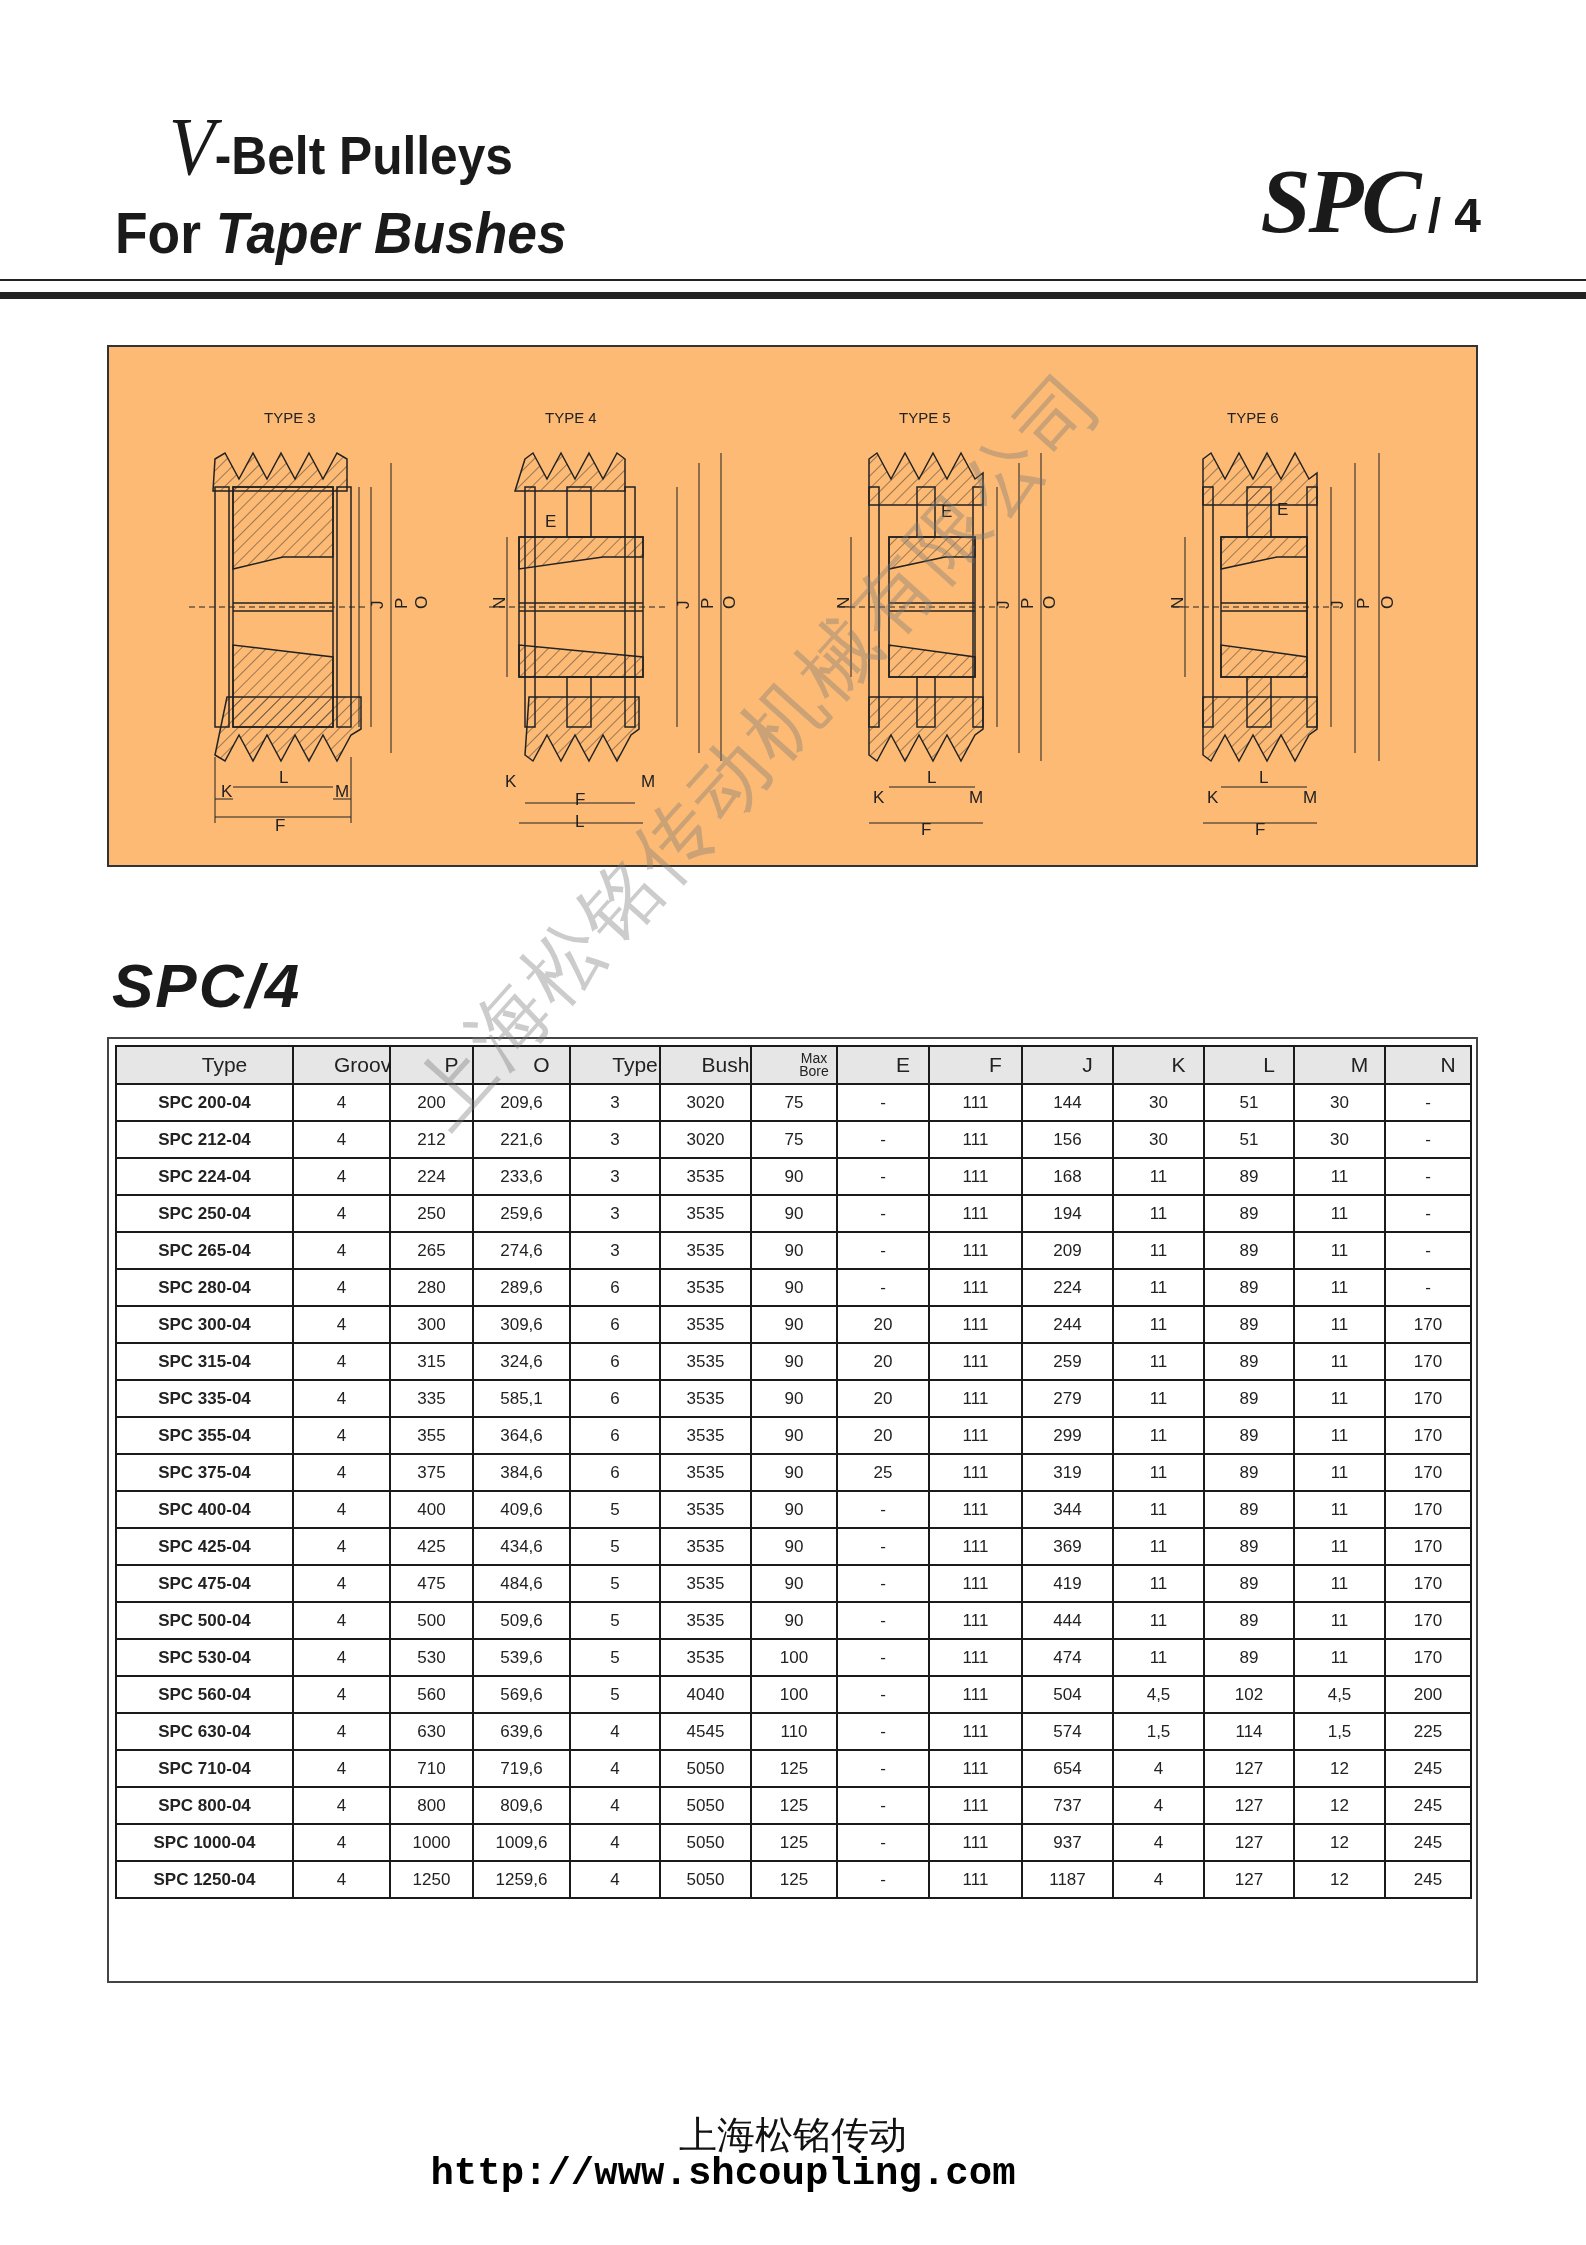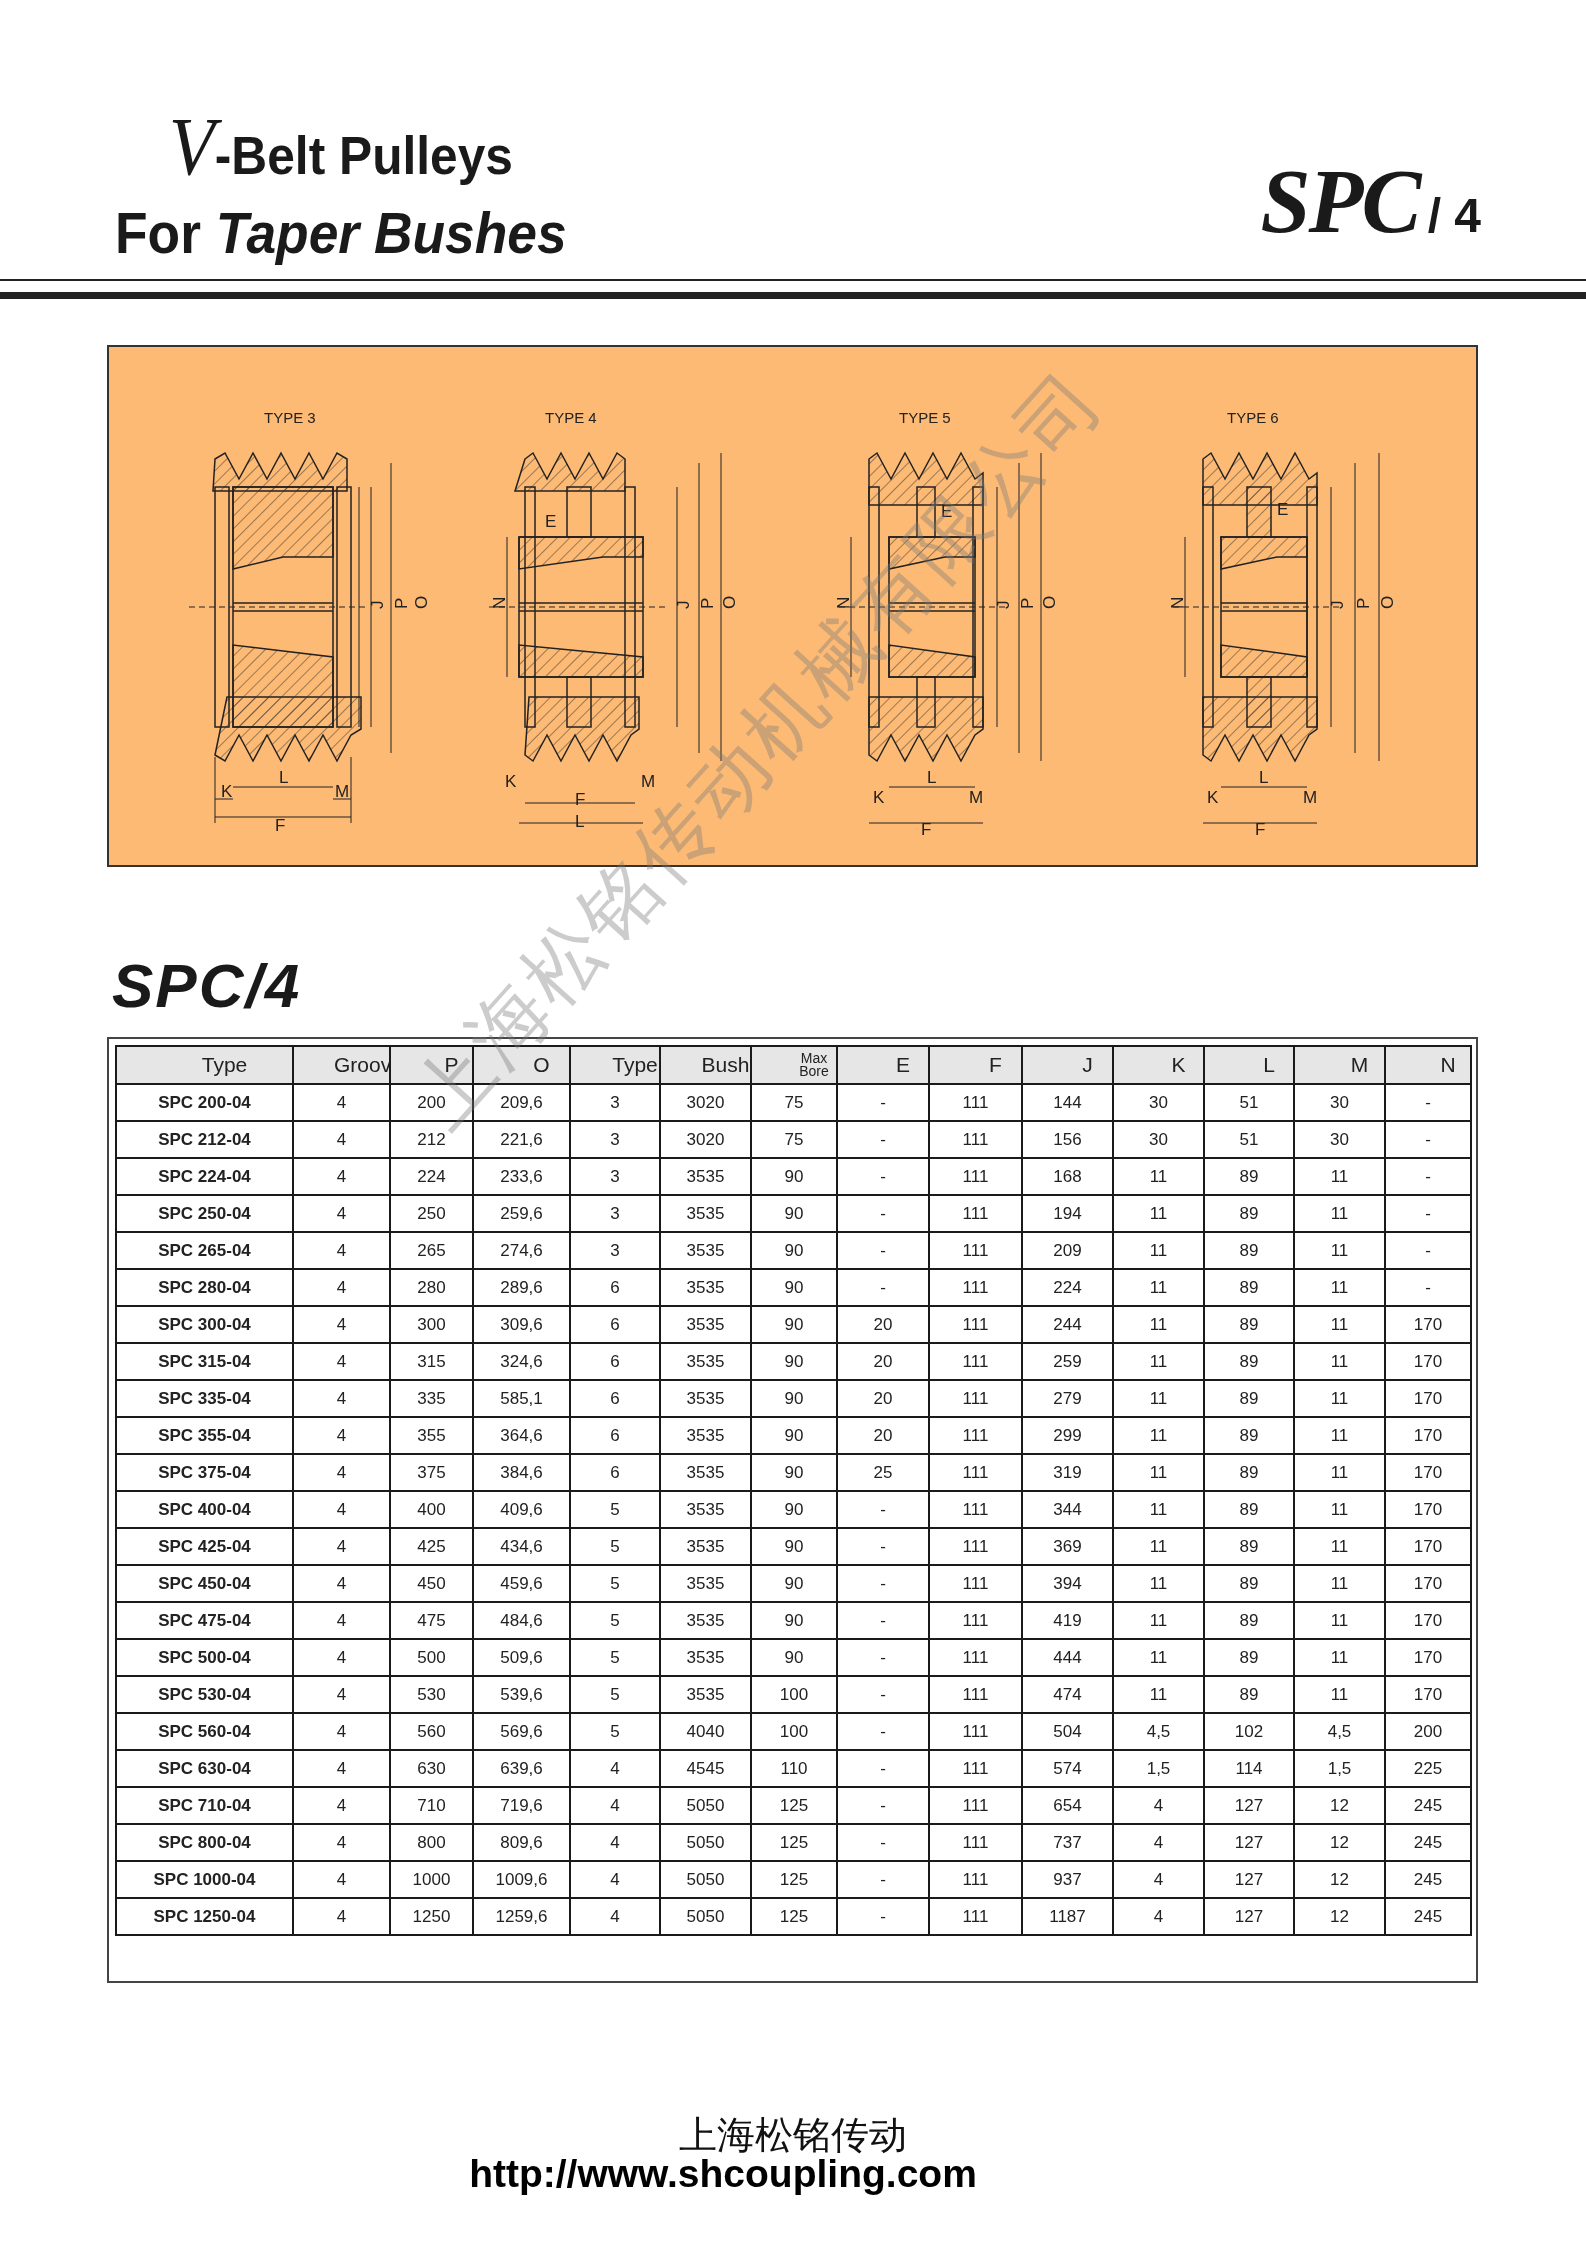--- a/index.html
+++ b/index.html
@@ -29,21 +29,21 @@
   table.spec { position: absolute; left: 115px; top: 1045px; width: 1355px; border-collapse: collapse; table-layout: fixed; }
   table.spec th, table.spec td { border: 2px solid #1a1a1a; text-align: center; vertical-align: middle; white-space: nowrap; overflow: hidden; }
   table.spec th { background: #e6e6e6; font-weight: normal; font-size: 21px; height: 38px; color: #222; padding-left: 40px; }
   table.spec th.maxbore { font-size: 14px; line-height: 13px; }
   table.spec td { font-size: 17px; height: 37px; color: #222; }
   table.spec td.type-cell { font-weight: bold; font-size: 17px; }
 
   .watermark { position: absolute; left: 390px; top: 1080px; font-family: "DejaVu Sans", sans-serif; font-size: 78px; color: rgba(120,120,120,0.38); transform: rotate(-48deg); transform-origin: left top; white-space: nowrap; pointer-events: none; letter-spacing: 4px; font-weight: 300; }
 
   .footer-cn { position: absolute; left: 0; width: 1586px; top: 2110px; text-align: center; font-family: "DejaVu Sans", sans-serif; font-size: 38px; color: #111; }
-  .footer-url { position: absolute; left: 0; width: 1446px; top: 2152px; text-align: center; font-family: Liberation Sans, sans-serif; font-weight: bold; font-size: 39px; color: #000; }
+  .footer-url { position: absolute; left: 0; width: 1446px; top: 2152px; text-align: center; font-family: Liberation Mono, monospace; font-weight: bold; font-size: 39px; color: #000; }
 </style>
 </head>
 <body>
 
 <div class="header-title">
   <div class="title-line1">
     <span class="title-v">V</span><span>-Belt  Pulleys</span>
   </div>
   <div class="title-line2">
     <span>For </span><span class="it">Taper Bushes</span>
@@ -450,36 +450,20 @@
         <td>90</td>
         <td>-</td>
         <td>111</td>
         <td>369</td>
         <td>11</td>
         <td>89</td>
         <td>11</td>
         <td>170</td>
       </tr>
       <tr>
-        <td class="type-cell">SPC  450-04</td>
-        <td>4</td>
-        <td>450</td>
-        <td>459,6</td>
-        <td>5</td>
-        <td>3535</td>
-        <td>90</td>
-        <td>-</td>
-        <td>111</td>
-        <td>394</td>
-        <td>11</td>
-        <td>89</td>
-        <td>11</td>
-        <td>170</td>
-      </tr>
-      <tr>
         <td class="type-cell">SPC  475-04</td>
         <td>4</td>
         <td>475</td>
         <td>484,6</td>
         <td>5</td>
         <td>3535</td>
         <td>90</td>
         <td>-</td>
         <td>111</td>
         <td>419</td>

